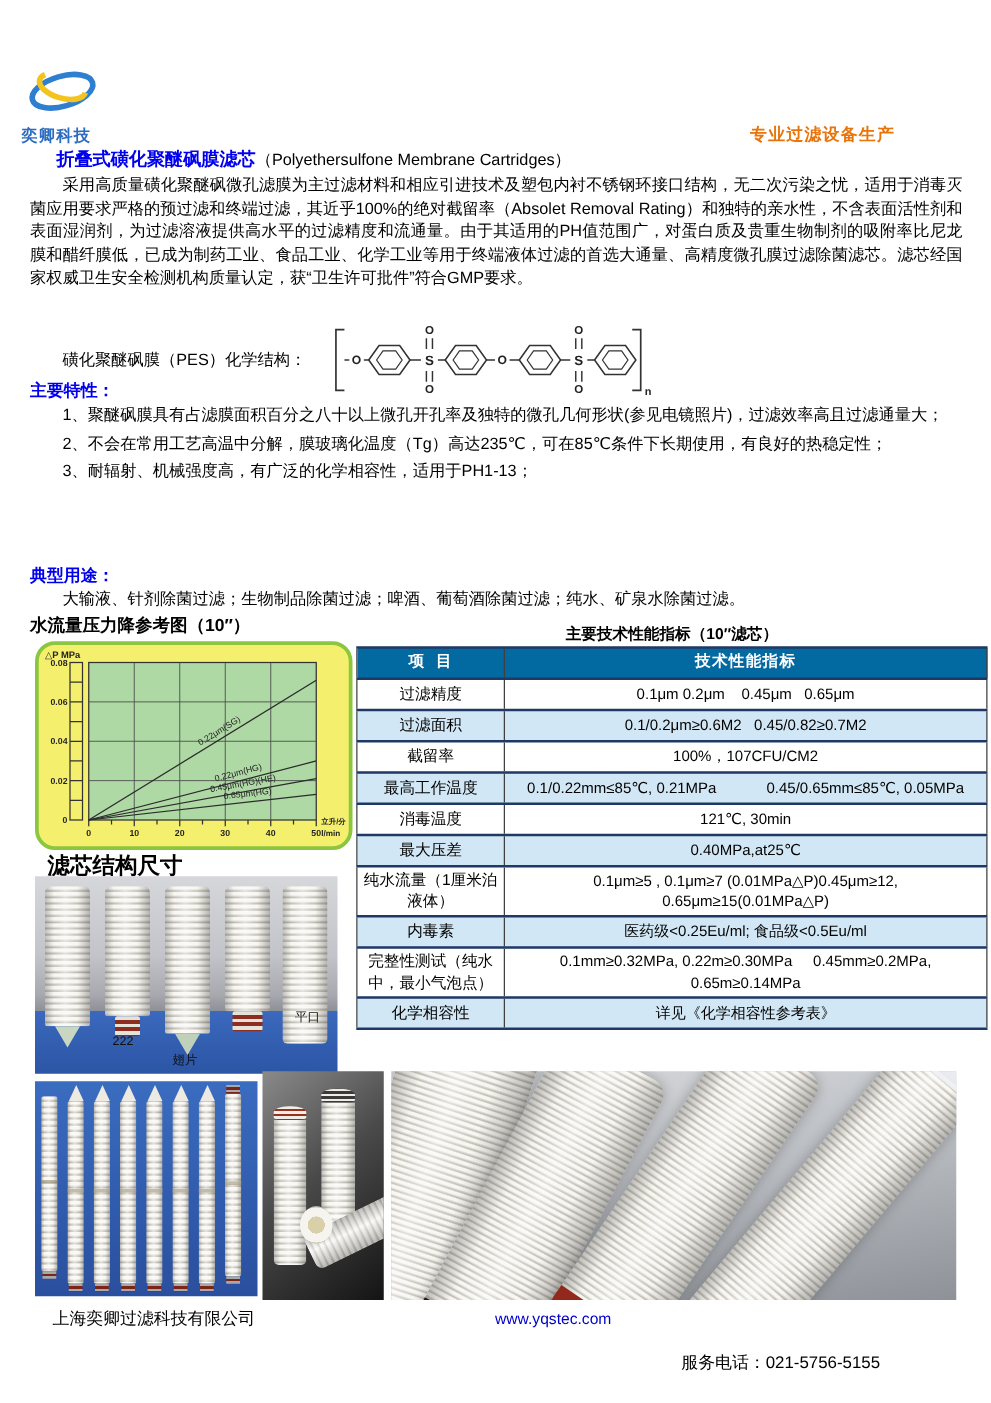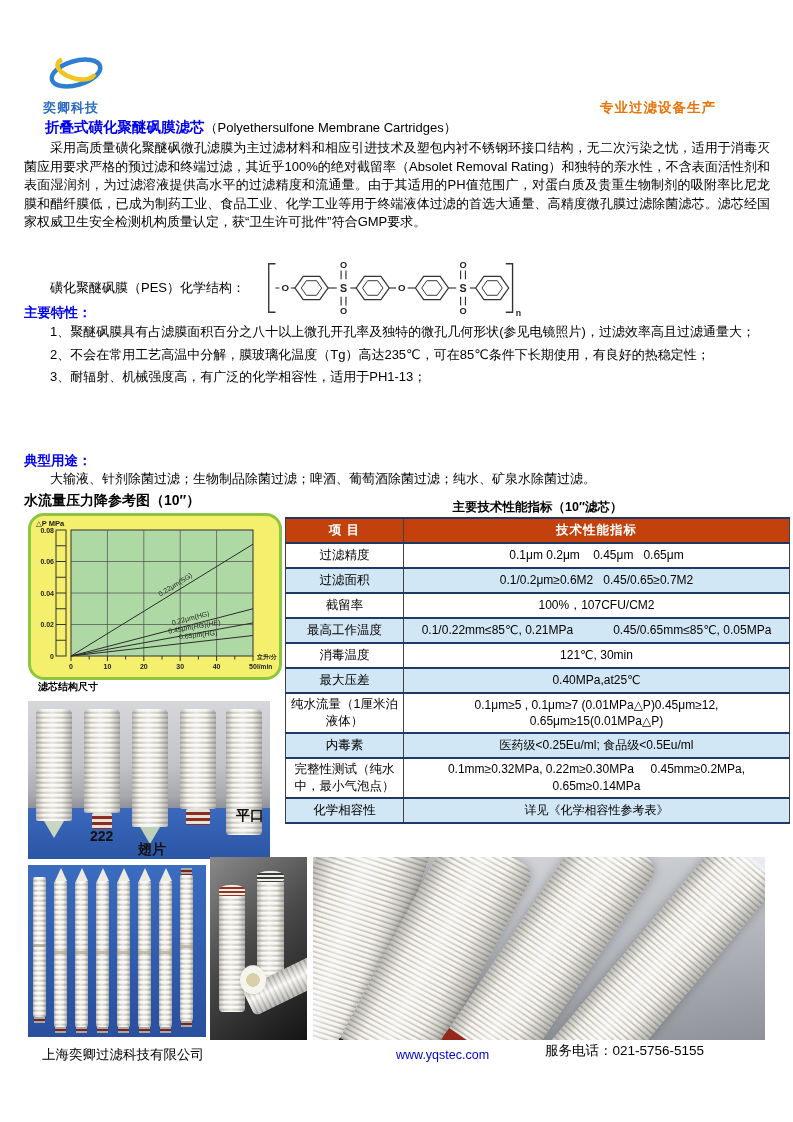--- a/index.html
+++ b/index.html
@@ -2,21 +2,21 @@
 <html><head>
 <meta charset="utf-8">
 <style>
   html,body{margin:0;padding:0;}
   body{
     width:793px;height:1122px;position:relative;background:#fff;overflow:hidden;
     font-family:"Liberation Sans","DejaVu Sans",sans-serif;color:#000;
   }
   .abs{position:absolute;}
   
-  #logo{left:43px;top:50px;width:90px;}
+  #logo{left:17px;top:50px;width:90px;}
   #logo-text{color:#2b6bc0;font-weight:bold;font-size:13px;letter-spacing:1px;margin-top:-3px;}
   #slogan{left:600px;top:99px;color:#E8740A;font-weight:bold;font-size:13.5px;letter-spacing:1px;}
   
   #title-line{left:45px;top:118px;font-size:13px;}
   #title-cn{color:#0000EE;font-weight:bold;font-size:14.5px;margin-top:28px;}
   #title-en{color:#000;font-size:13px;}
   
   .para{font-size:13px;line-height:18.5px;text-align:justify;margin:0;}
   .indent{text-indent:2em;}
   #intro{left:24px;top:139px;width:746px;}
@@ -33,44 +33,44 @@
   #table-h{left:285px;top:499px;width:505px;text-align:center;font-size:12.5px;font-weight:bold;}
   
   #chart-box{left:28px;top:513px;width:248px;height:161px;border:3px solid #8CC63F;border-radius:16px;background:#F4EF6D;}
   
   #spec-table{position:absolute;left:285px;top:517px;width:505px;border-collapse:collapse;table-layout:fixed;font-size:12px;}
   #spec-table th,#spec-table td{
     border-left:1px solid #404040;border-right:1px solid #404040;
     border-top:2px solid #1F3864;border-bottom:2px solid #1F3864;
     padding:2px 3px;text-align:center;vertical-align:middle;height:19px;line-height:1.35;
   }
-  #spec-table th{background:#c2410c;color:#fff;font-weight:bold;font-size:12.5px;letter-spacing:1px;}
+  #spec-table th{background:#0369a1;color:#fff;font-weight:bold;font-size:12.5px;letter-spacing:1px;font-family:Liberation Mono, monospace;}
   #spec-table tbody tr:nth-child(even){background:#D2E7F5;}
   #spec-table td.val{white-space:pre-wrap;font-size:12px;}
   #spec-table td.key{font-size:12.5px;}
   
-  #struct-h{left:38px;top:680px;font-size:10px;font-weight:bold;}
+  #struct-h{left:38px;top:680px;font-size:18px;font-weight:bold;}
   .photo{position:absolute;overflow:hidden;}
   #photo1{left:28px;top:701px;width:242px;height:158px;
     background:linear-gradient(180deg,#d6d7db 0%,#c3c4c9 40%,#a8a9af 60%,#8e9097 68%,#3b69bd 68%,#2c55a5 100%);}
   #photo2{left:28px;top:865px;width:178px;height:172px;background:linear-gradient(180deg,#3a6cc0 0%,#2a4f9e 100%);}
   #photo3{left:210px;top:857px;width:97px;height:183px;background:linear-gradient(140deg,#8a8a8a 0%,#4a4a4a 45%,#141414 100%);}
   #photo4{left:313px;top:857px;width:452px;height:183px;background:linear-gradient(170deg,#dadcdf 0%,#b9bcc1 50%,#8e9298 100%);}
   
   .pleat{
     background:
       linear-gradient(90deg,rgba(60,60,60,.30) 0%,rgba(255,255,255,0) 20%,rgba(255,255,255,.5) 45%,rgba(255,255,255,0) 72%,rgba(40,40,40,.32) 100%),
       repeating-linear-gradient(180deg,#f7f6f2 0px,#f7f6f2 2px,#d9d6cd 3px,#beBBB1 4px,#efede7 5px);
   }
   .cart{position:absolute;top:8px;width:36px;}
   .cart .body{width:36px;border-radius:5px 5px 2px 2px;}
   .tri-tip{width:0;height:0;border-left:10px solid transparent;border-right:10px solid transparent;border-top:17px solid #c9d6c2;margin:0 auto;}
   .ring-tip{width:20px;height:16px;margin:0 auto;border-radius:2px;
     background:repeating-linear-gradient(180deg,#e5e2da 0 3px,#8c2d1f 3px 6px);}
-  .photo-label{position:absolute;font-size:14px;font-weight:bold;color:#111;}
+  .photo-label{position:absolute;font-size:10px;font-weight:normal;color:#111;}
   
   .p2cart{position:absolute;}
   .p2tip{width:0;height:0;border-left:6px solid transparent;border-right:6px solid transparent;border-bottom:13px solid #edeae2;margin:0 auto;}
   .p2body{width:13px;position:relative;border-radius:2px;}
   .p2body::after{content:'';position:absolute;left:0;right:0;top:48%;height:3px;background:rgba(150,140,110,.55);}
   .p2cap{width:11px;height:6px;margin:0 auto;background:repeating-linear-gradient(180deg,#a8a8a8 0 2px,#7c2418 2px 4px);}
   
   .p3cyl{position:absolute;border-radius:4px;}
   .p3cap{height:11px;border-radius:45% 45% 20% 20%;
     background:repeating-linear-gradient(180deg,#f0ede6 0 2px,#94321f 2px 4px);}
@@ -82,21 +82,21 @@
     background:radial-gradient(circle,#d9cfa8 0% 34%,#f6f4ef 35% 70%,#cfc9bb 71%);}
   
   .p4cyl{position:absolute;border-radius:14px;box-shadow:0 0 10px rgba(0,0,0,.25);}
   .p4band-black{position:absolute;left:0;right:0;bottom:26px;height:24px;background:#1b1b1b;}
   .p4band-red{position:absolute;left:0;right:0;bottom:30px;height:12px;background:#93291c;box-shadow:0 -6px 0 #93291c;}
   .p4tip{position:absolute;left:50%;top:-26px;transform:translateX(-50%);width:0;height:0;
     border-left:20px solid transparent;border-right:20px solid transparent;border-bottom:30px solid rgba(238,240,244,.9);}
   
   #footer-company{left:42px;top:1046px;font-size:13.5px;}
   #footer-site{left:396px;top:1048px;font-size:12.5px;color:#0000CC;text-decoration:none;}
-  #footer-phone{left:545px;top:1042px;font-size:13.5px;}
+  #footer-phone{left:545px;top:1081px;font-size:13.5px;}
 </style>
 </head>
 <body>
 
 <div class="abs" id="logo">
   <svg width="64" height="48" viewBox="0 0 64 48">
     <ellipse cx="33" cy="23" rx="25" ry="12" fill="none" stroke="#2f7fd0" stroke-width="4.5" transform="rotate(-16 33 23)"></ellipse>
     <ellipse cx="33" cy="19" rx="19" ry="9.5" fill="none" stroke="#f2c41d" stroke-width="4.5" stroke-dasharray="52 44" transform="rotate(16 33 19)"></ellipse>
   </svg>
   <div id="logo-text">奕卿科技</div>
@@ -228,21 +228,21 @@
         <th>技术性能指标</th>
       </tr>
     </thead>
   <tbody>
       <tr>
         <td class="key">过滤精度</td>
         <td class="val">0.1μm 0.2μm    0.45μm   0.65μm</td>
       </tr>
       <tr>
         <td class="key">过滤面积</td>
-        <td class="val">0.1/0.2μm≥0.6M2   0.45/0.65≥0.7M2</td>
+        <td class="val">0.1/0.2μm≥0.6M2   0.45/0.82≥0.7M2</td>
       </tr>
       <tr>
         <td class="key">截留率</td>
         <td class="val">100%，107CFU/CM2</td>
       </tr>
       <tr>
         <td class="key">最高工作温度</td>
         <td class="val">0.1/0.22mm≤85℃, 0.21MPa            0.45/0.65mm≤85℃, 0.05MPa</td>
       </tr>
       <tr>

